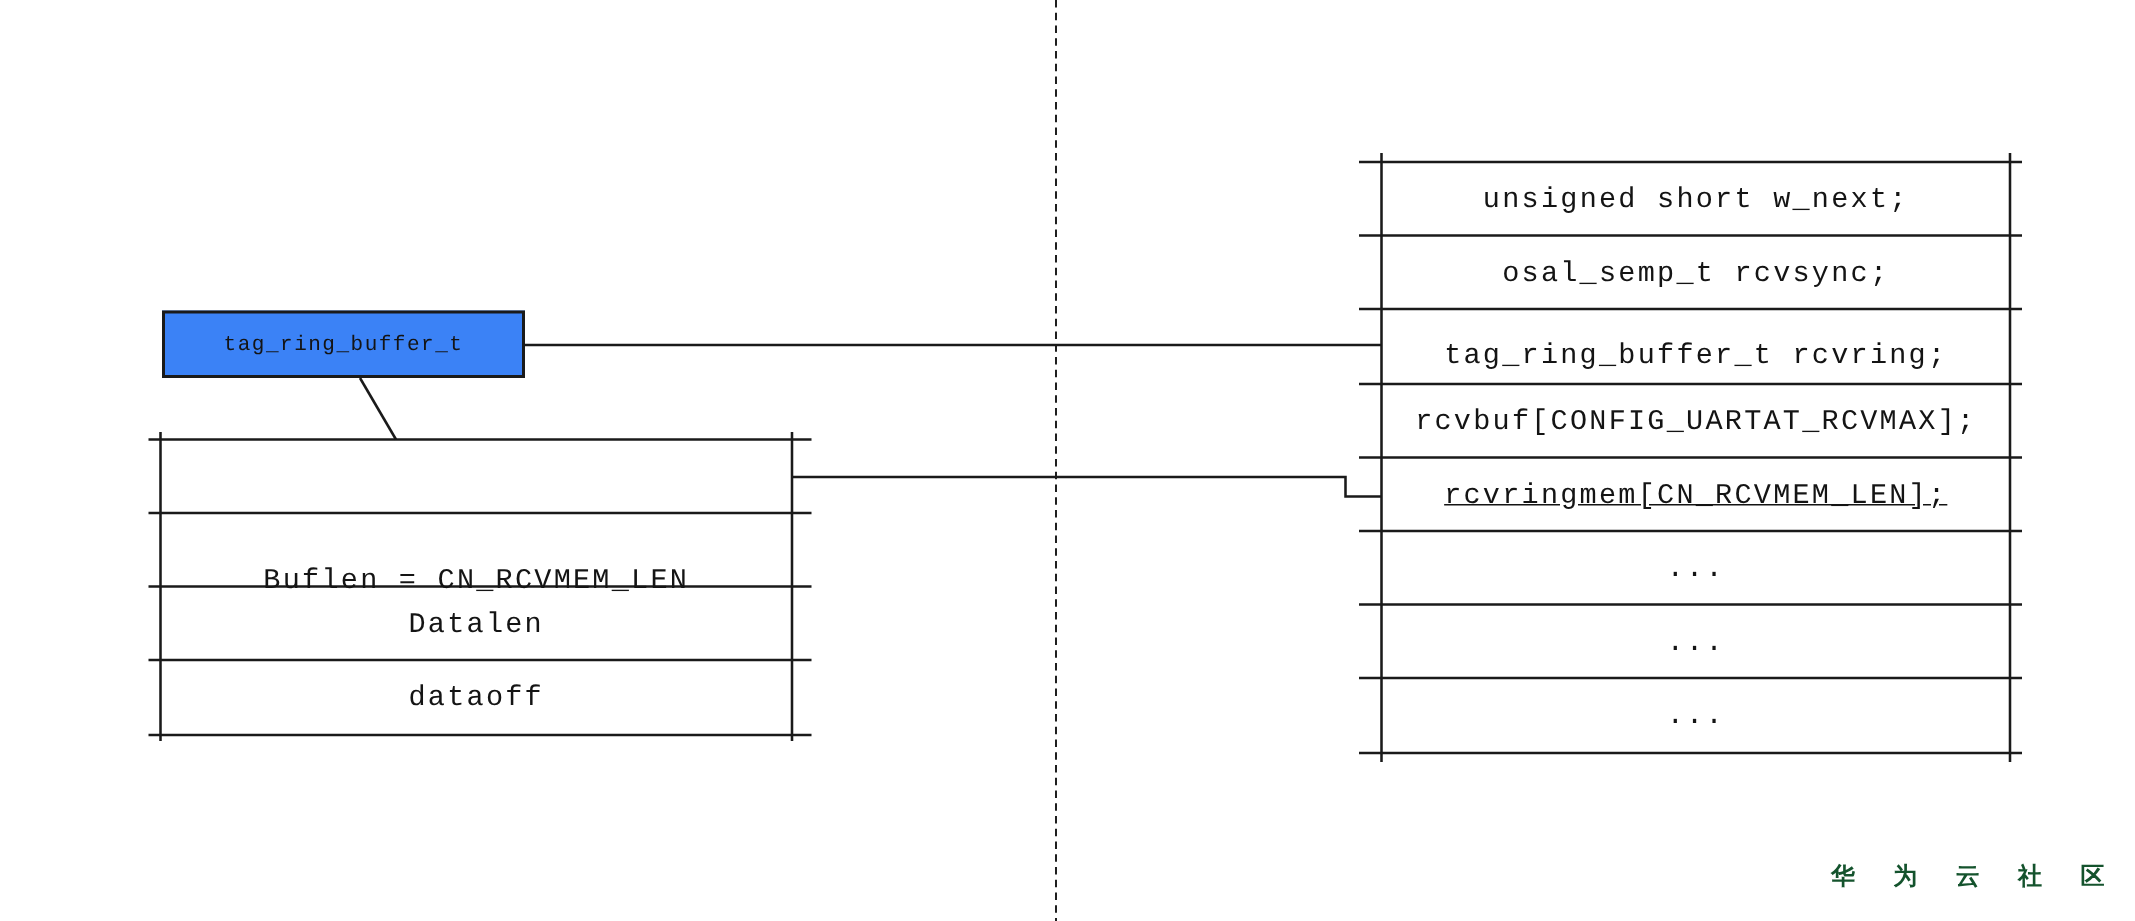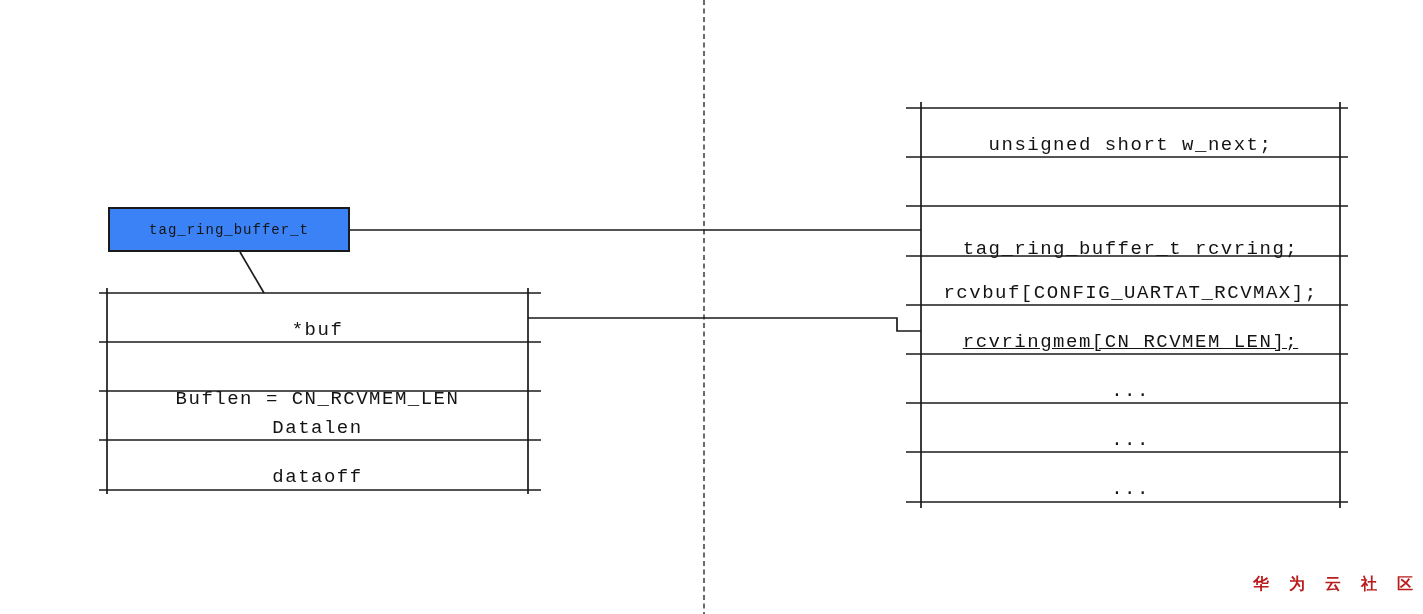--- a/index.html
+++ b/index.html
@@ -49,33 +49,32 @@
     white-space: nowrap;
   }
   .cell {
     position: absolute;
     display: flex;
     align-items: center;
     justify-content: center;
     font-size: 19px;
     letter-spacing: 1.5px;
     white-space: nowrap;
-    margin-top: 12px;
   }
   .cell.lt { left: 107px; width: 421px; }
   .cell.rt { left: 921px; width: 419px; }
   .watermark {
     position: absolute;
     top: 574px;
-    right: 2px;
-    font-family: Liberation Serif, serif;
+    right: 12px;
+    font-family: Liberation Mono, monospace;
     font-size: 16px;
     font-weight: 600;
     letter-spacing: 8px;
-    color: #b91c1c;
+    color: #14532d;
     white-space: nowrap;
   }
 </style>
 </head>
 <body>
 
 <div class="stage">
 
   <svg class="lines" viewBox="0 0 1423 614">
 
@@ -109,26 +108,26 @@
       <line x1="906" y1="403" x2="1348" y2="403"></line>
       <line x1="906" y1="452" x2="1348" y2="452"></line>
       <line x1="906" y1="502" x2="1348" y2="502"></line>
     </g>
   </svg>
 
   <div class="label-box">
     <span>tag_ring_buffer_t</span>
   </div>
 
-  <div class="cell lt" style="top:293px;height:49px;">*buf</div>
   <div class="cell lt" style="top:362px;height:49px;">Buflen = CN_RCVMEM_LEN</div>
   <div class="cell lt" style="top:440px;height:50px;">dataoff</div>
   <div class="cell lt" style="top:391px;height:49px;">Datalen</div>
 
   <div class="cell rt" style="top:108px;height:49px;">unsigned short w_next;</div>
+  <div class="cell rt" style="top:157px;height:49px;">osal_semp_t rcvsync;</div>
   <div class="cell rt" style="top:206px;height:62px;">tag_ring_buffer_t rcvring;</div>
   <div class="cell rt" style="top:256px;height:49px;">rcvbuf[CONFIG_UARTAT_RCVMAX];</div>
   <div class="cell rt" style="top:305px;height:49px;text-decoration:underline;">rcvringmem[CN_RCVMEM_LEN];</div>
   <div class="cell rt" style="top:354px;height:49px;">...</div>
   <div class="cell rt" style="top:403px;height:49px;">...</div>
   <div class="cell rt" style="top:452px;height:50px;">...</div>
 
   <div class="watermark">华 为 云 社 区</div>
 
 </div>

